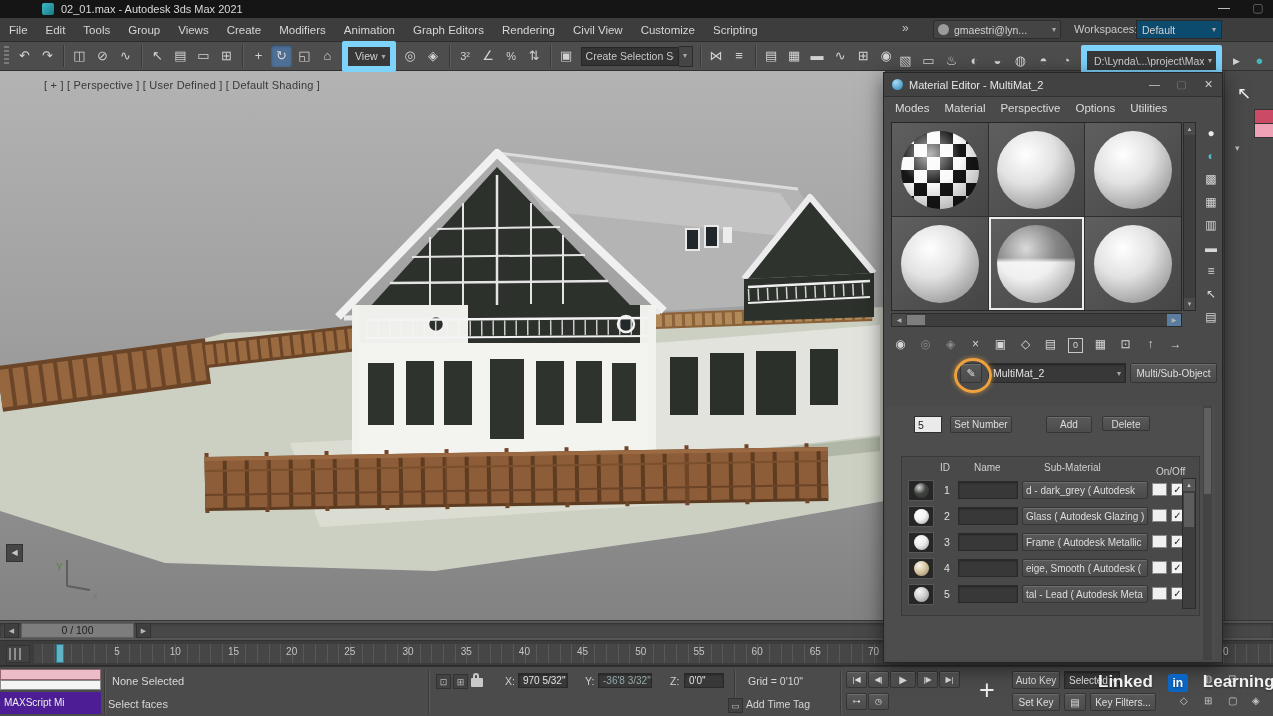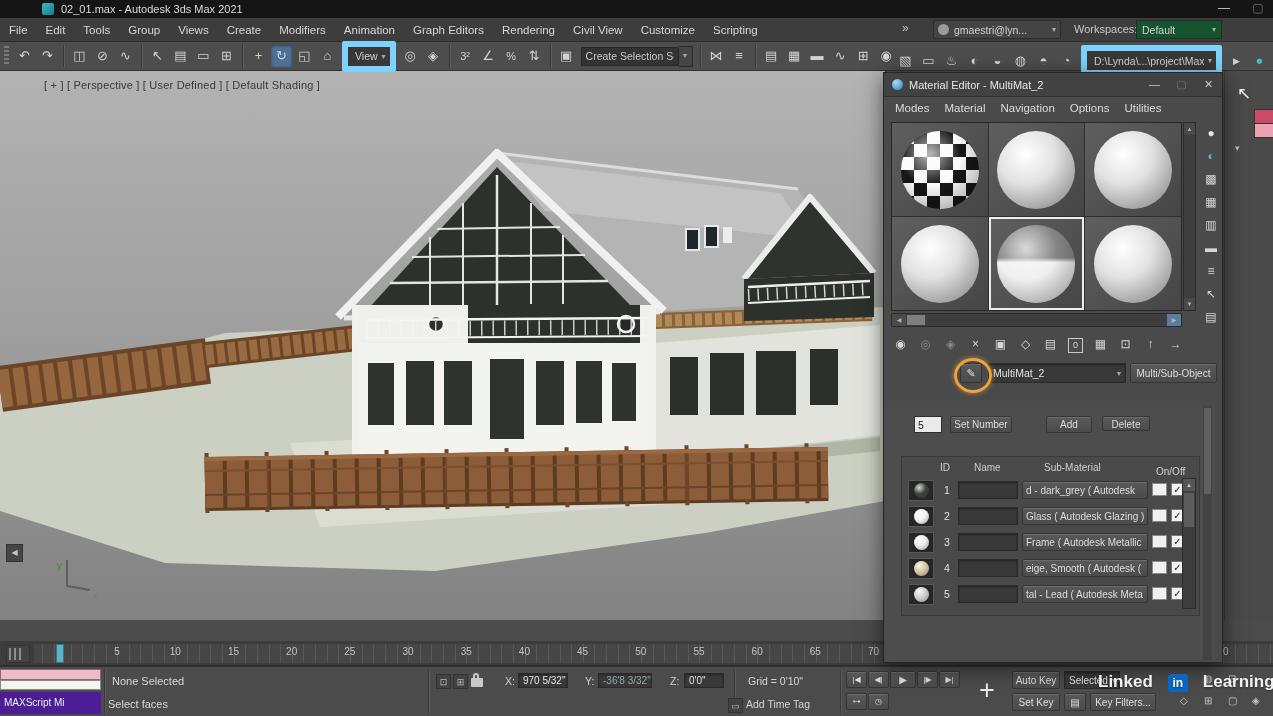--- a/index.html
+++ b/index.html
@@ -15,21 +15,21 @@
   
   .menubar{position:absolute;left:0;top:18px;width:100%;height:23px;background:#3d3d3d;border-bottom:1px solid #2d2d2d;
            display:flex;align-items:center;font-size:11.5px;z-index:20;}
   .menu-item{padding:0 9px;color:#d6d6d6;white-space:nowrap;}
   .mb-overflow{position:absolute;left:902px;top:3px;color:#c0c0c0;font-size:12px;}
   .user-chip{position:absolute;left:933px;top:2px;width:128px;height:19px;background:#444;border:1px solid #2d2d2d;border-radius:2px;
              display:flex;align-items:center;font-size:10.5px;color:#d2d2d2;padding:0 4px;box-sizing:border-box;}
   .avatar{width:11px;height:11px;border-radius:50%;background:#9b9b9b;margin-right:5px;flex:none;}
   .caret{font-size:8px;color:#a8a8a8;margin-left:auto;padding-left:4px;}
   .ws-label{position:absolute;left:1074px;top:5px;font-size:11px;color:#c8c8c8;}
-  .ws-dd{position:absolute;left:1136px;top:2px;width:86px;height:19px;background:#14532d;border:1px solid #2a2a2a;
+  .ws-dd{position:absolute;left:1136px;top:2px;width:86px;height:19px;background:#0c4a6e;border:1px solid #2a2a2a;
          display:flex;align-items:center;font-size:10.5px;color:#d2d2d2;padding:0 5px;box-sizing:border-box;}
   
   .toolbar{position:absolute;left:0;top:42px;width:100%;height:29px;background:#4d4d4d;border-bottom:1px solid #323232;
            display:flex;align-items:center;padding-left:3px;box-sizing:border-box;z-index:20;}
   .t-handle{width:5px;height:20px;margin:0 4px 0 1px;background:repeating-linear-gradient(#7a7a7a 0 2px,transparent 2px 4px);flex:none;}
   .tbtn{min-width:21px;height:22px;line-height:22px;text-align:center;font-size:13px;color:#d2d2d2;margin:0 1px;border-radius:2px;flex:none;}
   .tbtn.small{font-size:11px;}
   .tbtn.active{box-shadow:inset 0 1px 3px rgba(0,0,0,.4);border:1px solid #2f4а62;}
   .tbtn.teal{color:#44b7bf;}
   .tsep{width:1px;height:22px;background:#393939;margin:0 4px;box-shadow:1px 0 0 #5d5d5d;flex:none;}
@@ -373,20 +373,26 @@
     <span class="vp-tab-arrow">◀</span>
   </div>
 
   <div class="right-strip">
     <span class="rs-cursor">↖</span>
     <div class="rs-swatch-a"></div>
     <div class="rs-swatch-b"></div>
     <span class="rs-caret">▾</span>
   </div>
 
+  <div class="slider-row">
+    <div class="slider-track"></div>
+    <div class="slider-btn" style="left:4px;">◀</div>
+    <div class="slider-handle">0 / 100</div>
+    <div class="slider-btn" style="left:136px;">▶</div>
+  </div>
 
   <div class="ruler">
     <div class="ruler-icon"></div>
     <div class="ruler-band"></div>
     <div class="frame-marker" style="background-color: rgb(95, 179, 196);"></div>
     <div class="ruler-labels">
       <span class="tick">5</span>
         <span class="tick">10</span>
       <span class="tick">15</span>
         <span class="tick">20</span>
@@ -471,21 +477,21 @@
       <span>Material Editor - MultiMat_2</span>
       <div class="me-win">
         <span class="me-wbtn">—</span>
         <span class="me-wbtn dim">▢</span>
         <span class="me-wbtn" style="font-size:14px;">×</span>
       </div>
     </div>
     <div class="me-menus">
       <span class="me-menu">Modes</span>
       <span class="me-menu">Material</span>
-      <span class="me-menu">Navigation</span>
+      <span class="me-menu">Perspective</span>
       <span class="me-menu">Options</span>
       <span class="me-menu">Utilities</span>
     </div>
 
     <div class="slots">
       <div class="slot">
           <div class="ball checker"></div>
         </div>
       <div class="slot">
           <div class="ball plain"></div>

